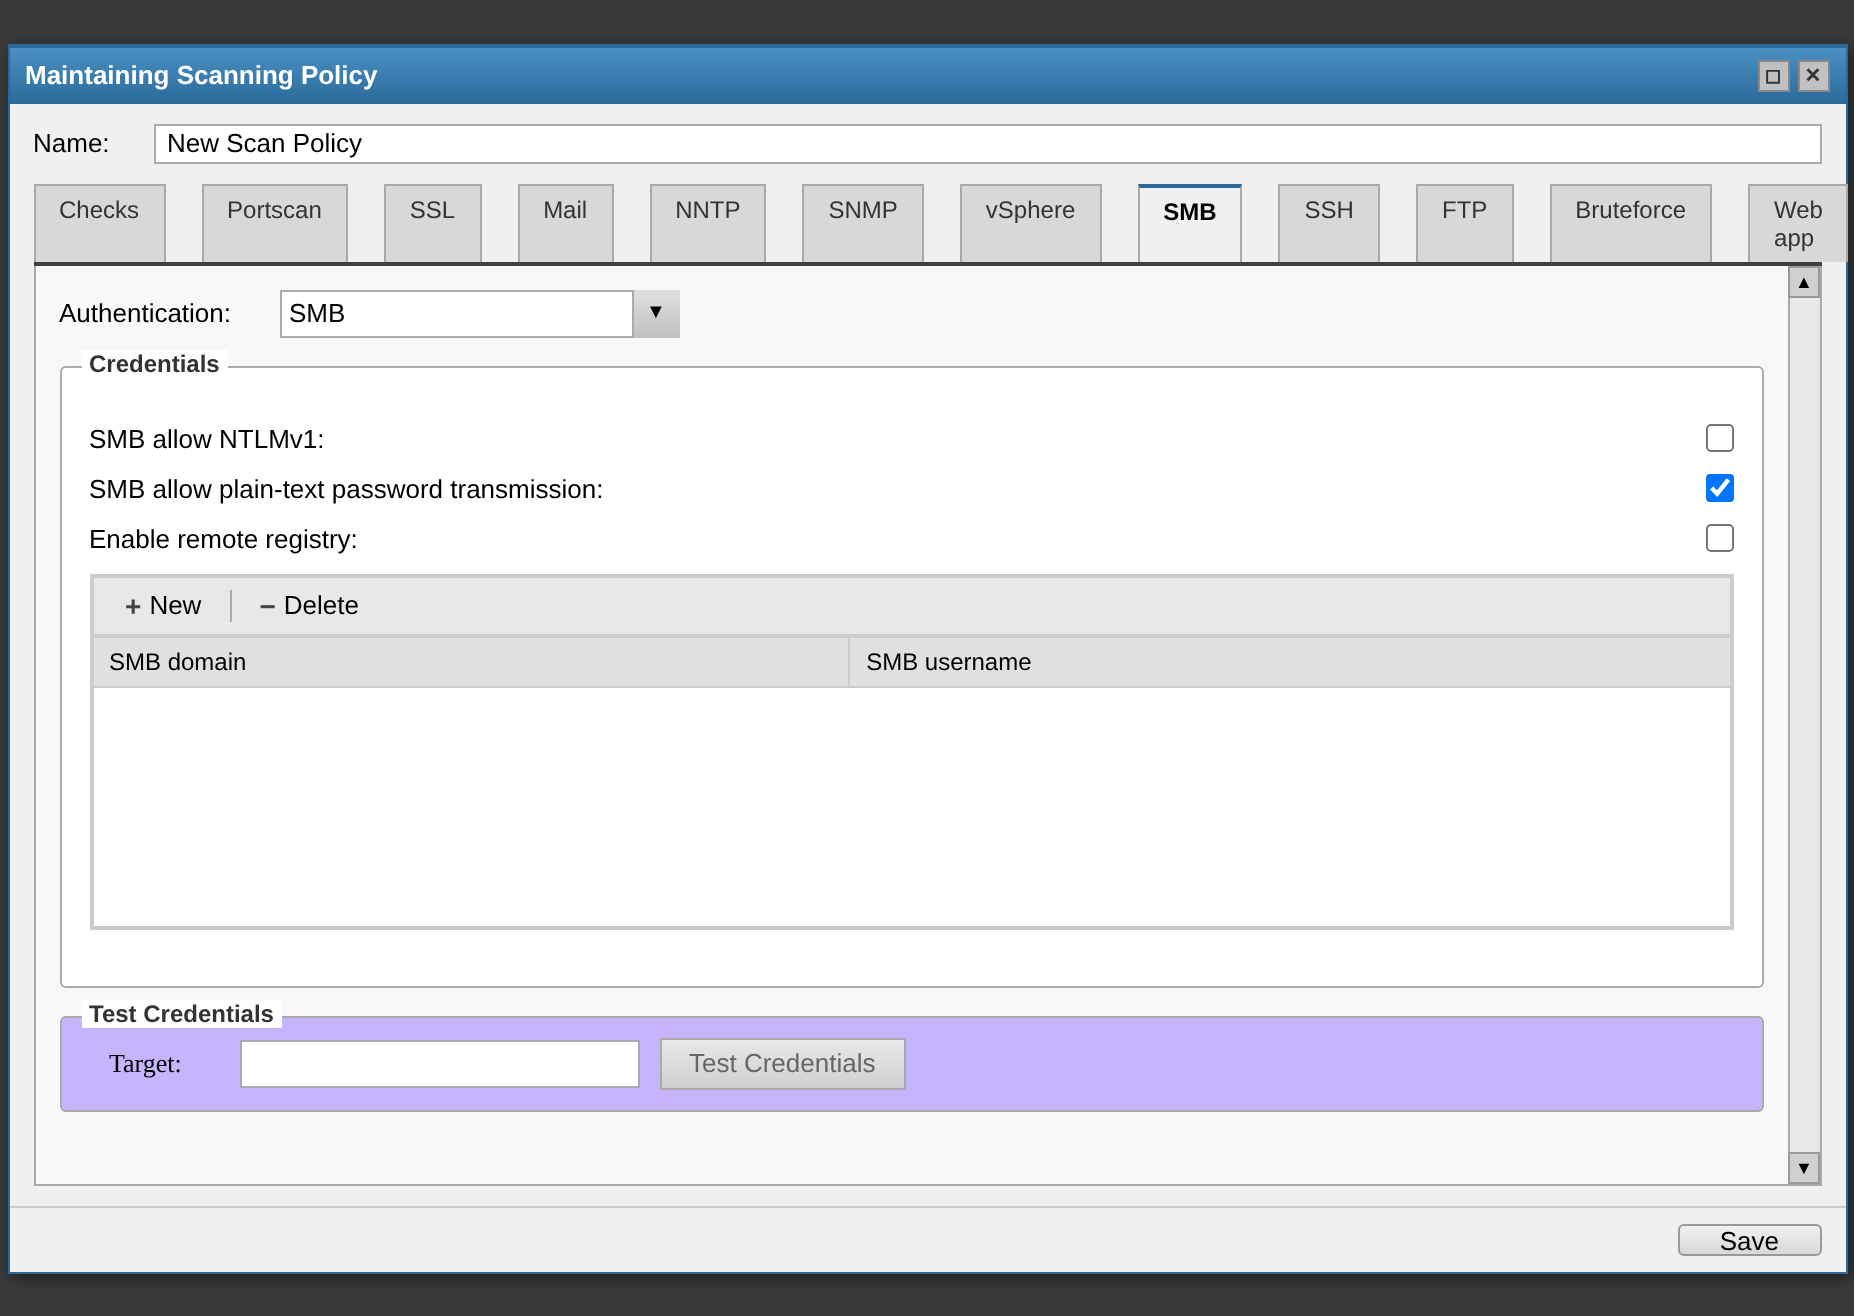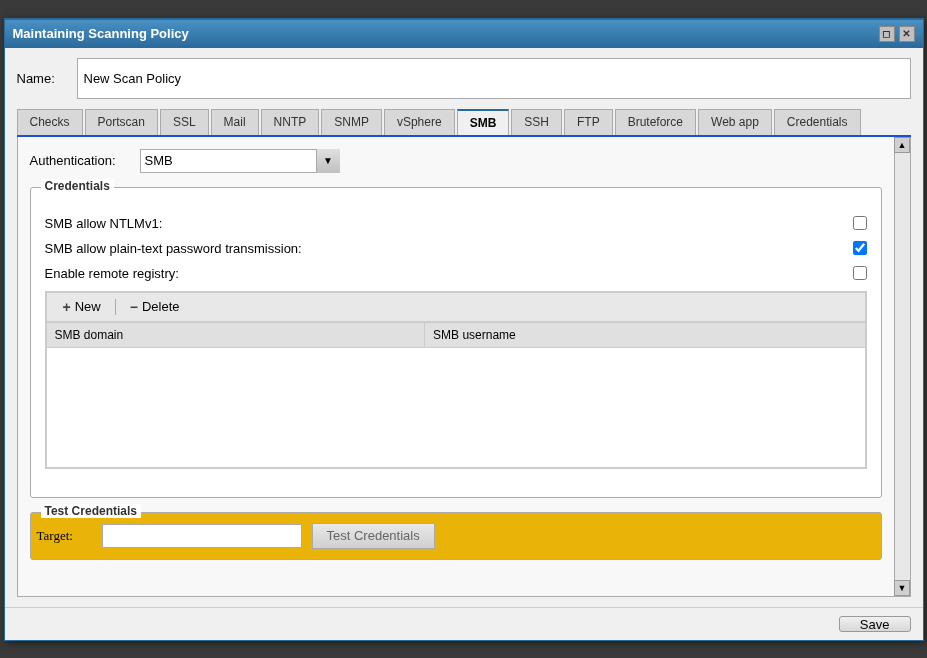--- a/index.html
+++ b/index.html
@@ -55,30 +55,31 @@
       align-items: center;
       margin-bottom: 10px;
       gap: 10px;
     }
     .name-label {
       font-size: 13px;
       min-width: 50px;
     }
     .name-input {
       flex: 1;
-      height: 41px;
+      height: 20px;
       border: 1px solid #aaa;
       padding: 2px 6px;
       font-size: 13px;
       background: white;
     }
     .tabs {
       display: flex;
-      border-bottom: 2px solid #1d4ed8;
+      border-bottom: 2px solid #404040;
       margin-bottom: 0;
+      gap: 16px;
     }
     .tab {
       padding: 5px 12px;
       background: #d8d8d8;
       border: 1px solid #aaa;
       border-bottom: none;
       cursor: pointer;
       font-size: 12px;
       color: #333;
       margin-right: 2px;
@@ -249,22 +250,22 @@
       border: 1px solid #ccc;
       padding: 4px 8px;
       font-size: 12px;
     }
     .cred-table-body {
       height: 120px;
     }
     .test-credentials-box {
       border: 1px solid #aaa;
       border-radius: 3px;
-      padding: 10px 6px;
-      background: #eab308;
+      padding: 10px 24px;
+      background: #c4b5fd;
       position: relative;
       margin-top: 8px;
     }
     .test-credentials-title {
       position: absolute;
       top: -9px;
       left: 10px;
       background: white;
       padding: 0 4px;
       font-size: 12px;

